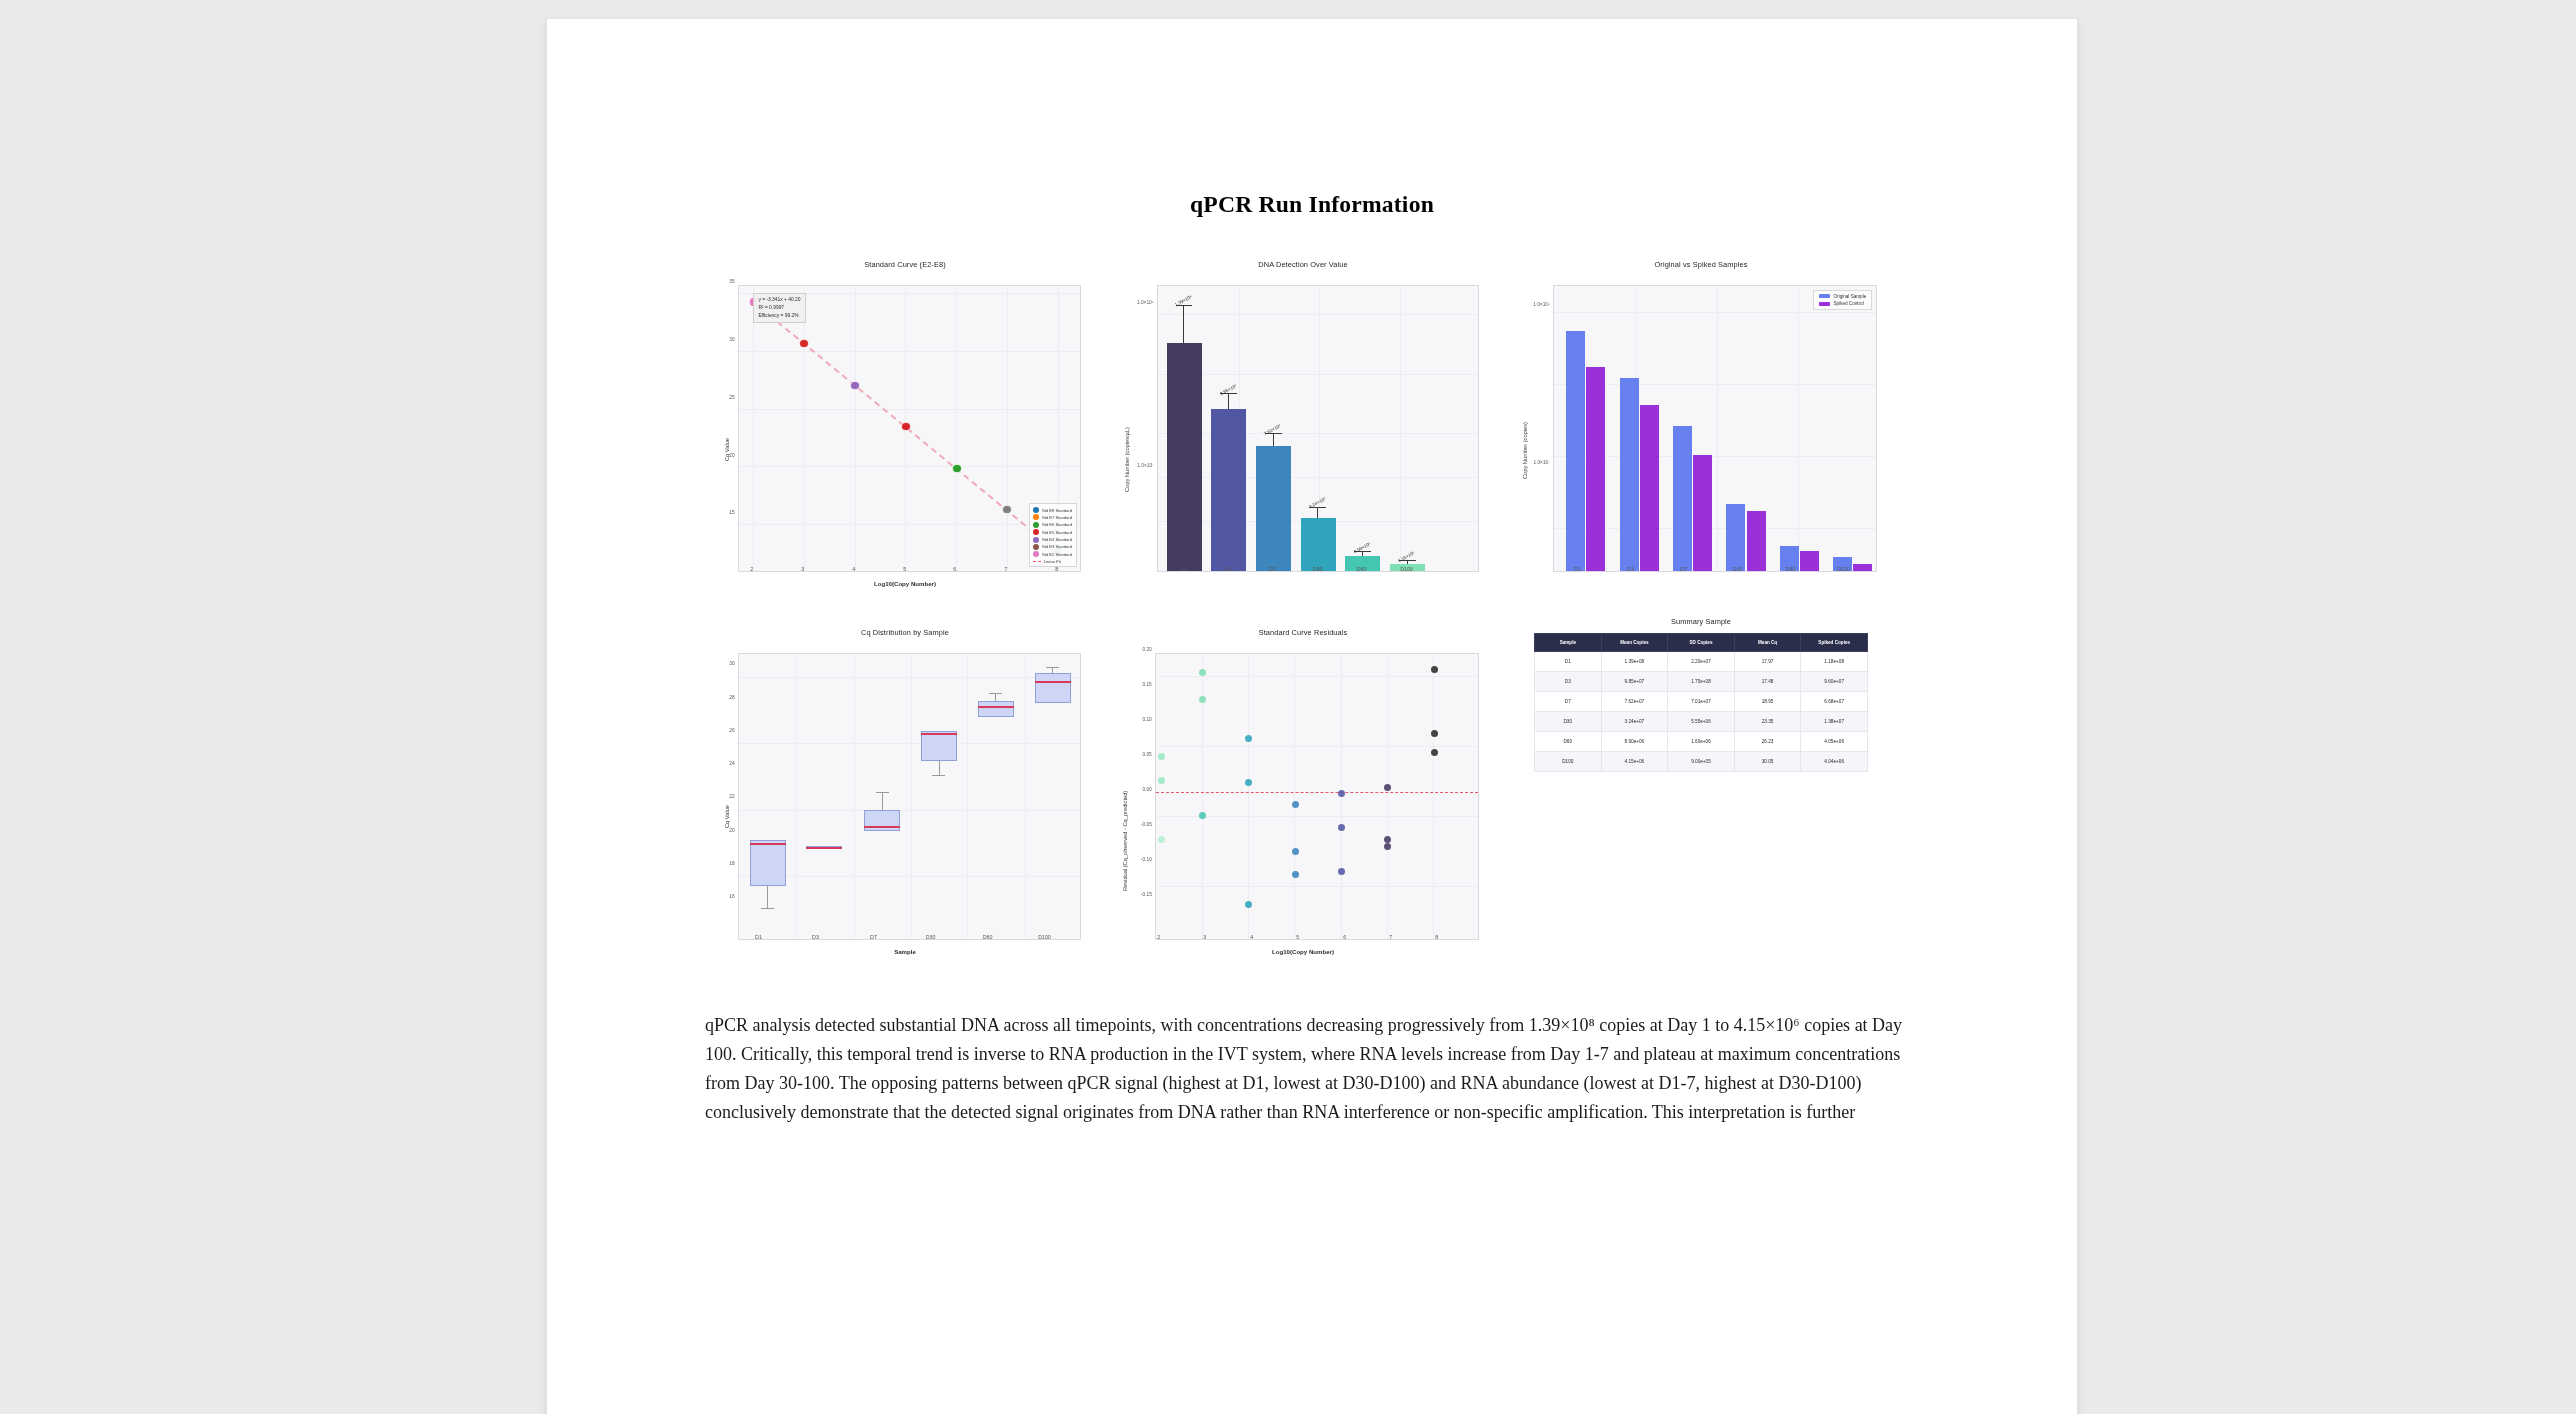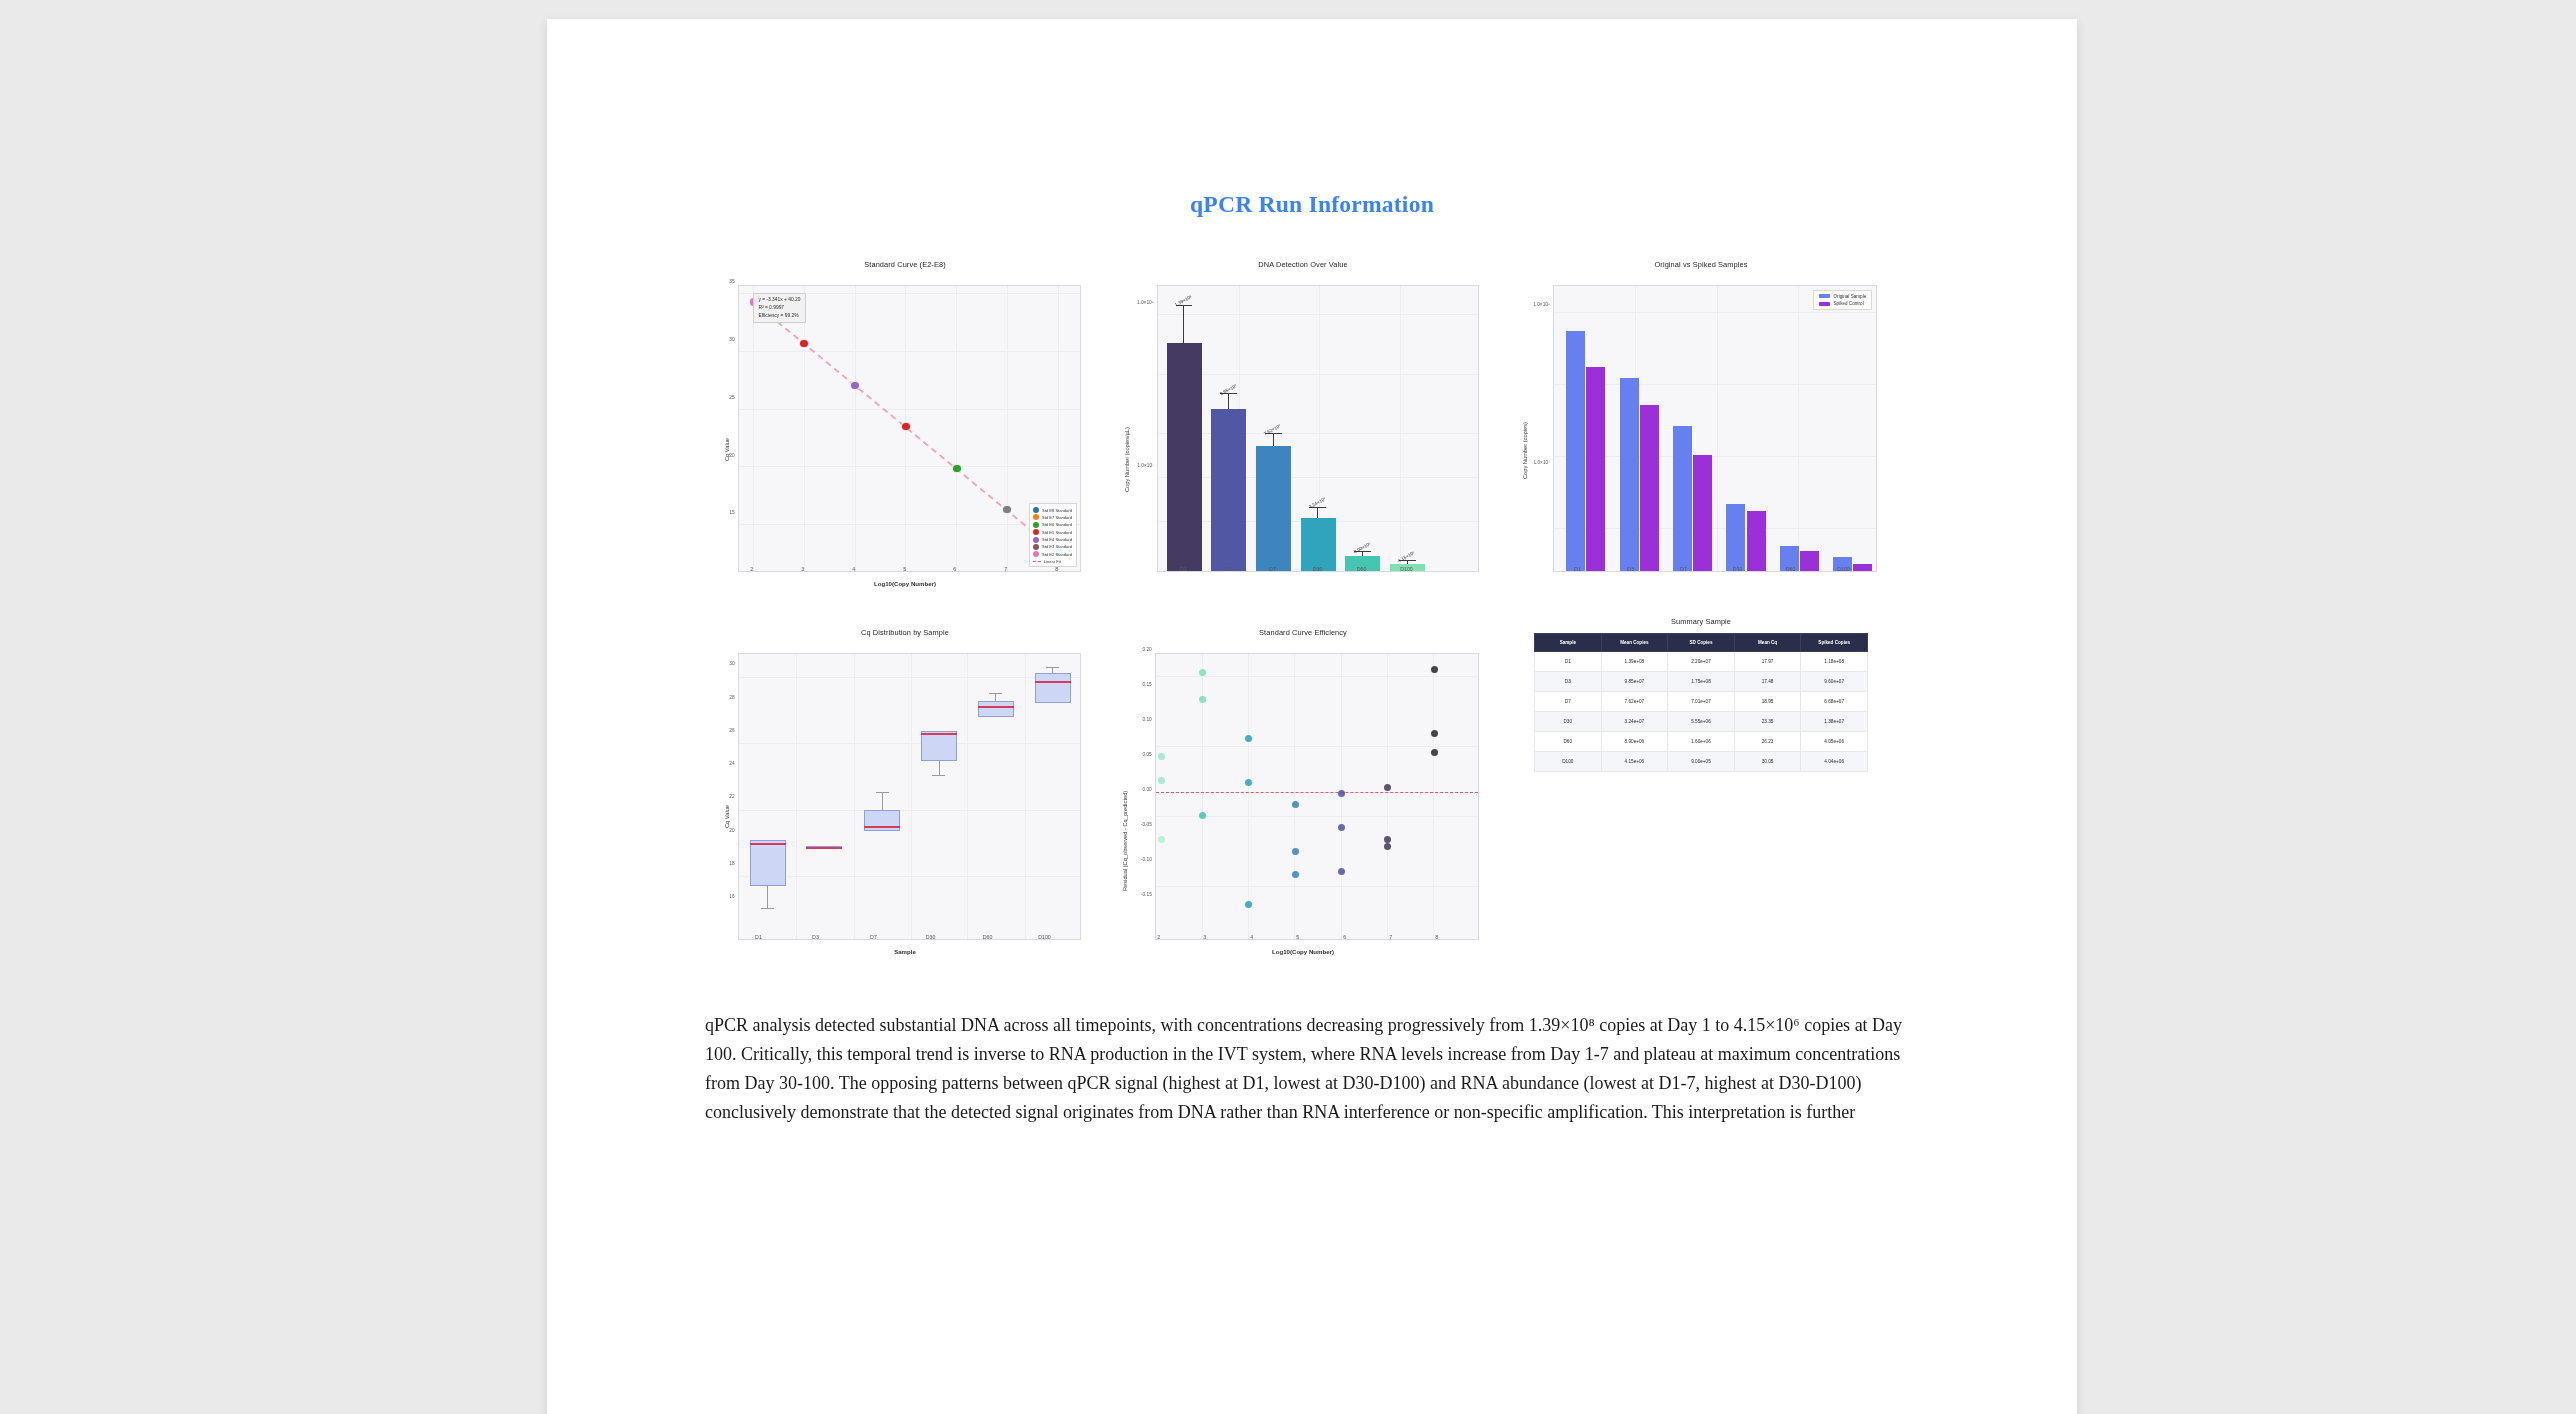--- a/index.html
+++ b/index.html
@@ -14,21 +14,21 @@
     position:absolute; left:547px; top:19px;
     width:1530px; height:1488px;
     background:#ffffff;
     box-shadow:0 1.8px 8.8px rgba(0,0,0,0.10);
   }
   .doc-title {
     text-align:center;
     font-family:"Liberation Serif", serif;
     font-weight:bold;
     font-size:23.6px;
-    color:#3b82f6;
+    color:#000000;
     margin-top:172px;
     letter-spacing:0.2px;
   }
 
   
   .figure { position:relative; margin:42px auto 0 auto; width:1190px; height:726px; }
   .panel { position:absolute; }
 
   .p-title {
     text-align:center; font-family:"Liberation Sans", sans-serif;
@@ -400,21 +400,21 @@
 
       <div class="tick" style="left:46px;  top:306px; width:37px;">D1</div>
       <div class="tick" style="left:99px; top:306px; width:37px;">D3</div>
       <div class="tick" style="left:152px; top:306px; width:37px;">D7</div>
       <div class="tick" style="left:206px; top:306px; width:37px;">D30</div>
       <div class="tick" style="left:259px; top:306px; width:37px;">D60</div>
       <div class="tick" style="left:312px; top:306px; width:37px;">D100</div>
     </div>
 
     <div class="panel" style="left:398px; top:368px; width:376px; height:350px;">
-      <div class="p-title">Standard Curve Efficiency</div>
+      <div class="p-title">Standard Curve Residuals</div>
       <div class="ylab" style="left:7px; top:263px;">Residual (Cq_observed - Cq_predicted)</div>
       <div class="ytick" style="left:15.8px; top:19px;  width:21px;">0.20</div>
       <div class="ytick" style="left:15.8px; top:54px;  width:21px;">0.15</div>
       <div class="ytick" style="left:15.8px; top:89px; width:21px;">0.10</div>
       <div class="ytick" style="left:15.8px; top:124px; width:21px;">0.05</div>
       <div class="ytick" style="left:15.8px; top:159px; width:21px;">0.00</div>
       <div class="ytick" style="left:15.8px; top:194px; width:21px;">-0.05</div>
       <div class="ytick" style="left:15.8px; top:229px; width:21px;">-0.10</div>
       <div class="ytick" style="left:15.8px; top:264px; width:21px;">-0.15</div>
 

